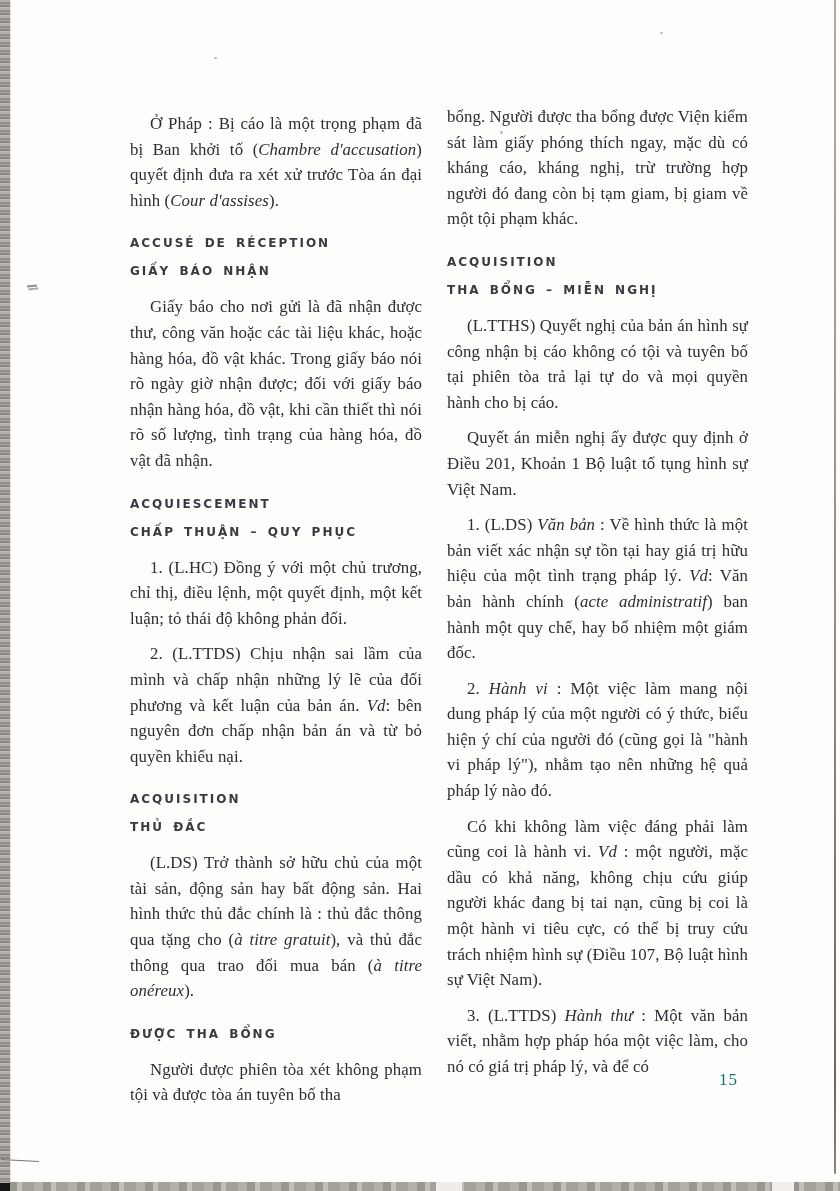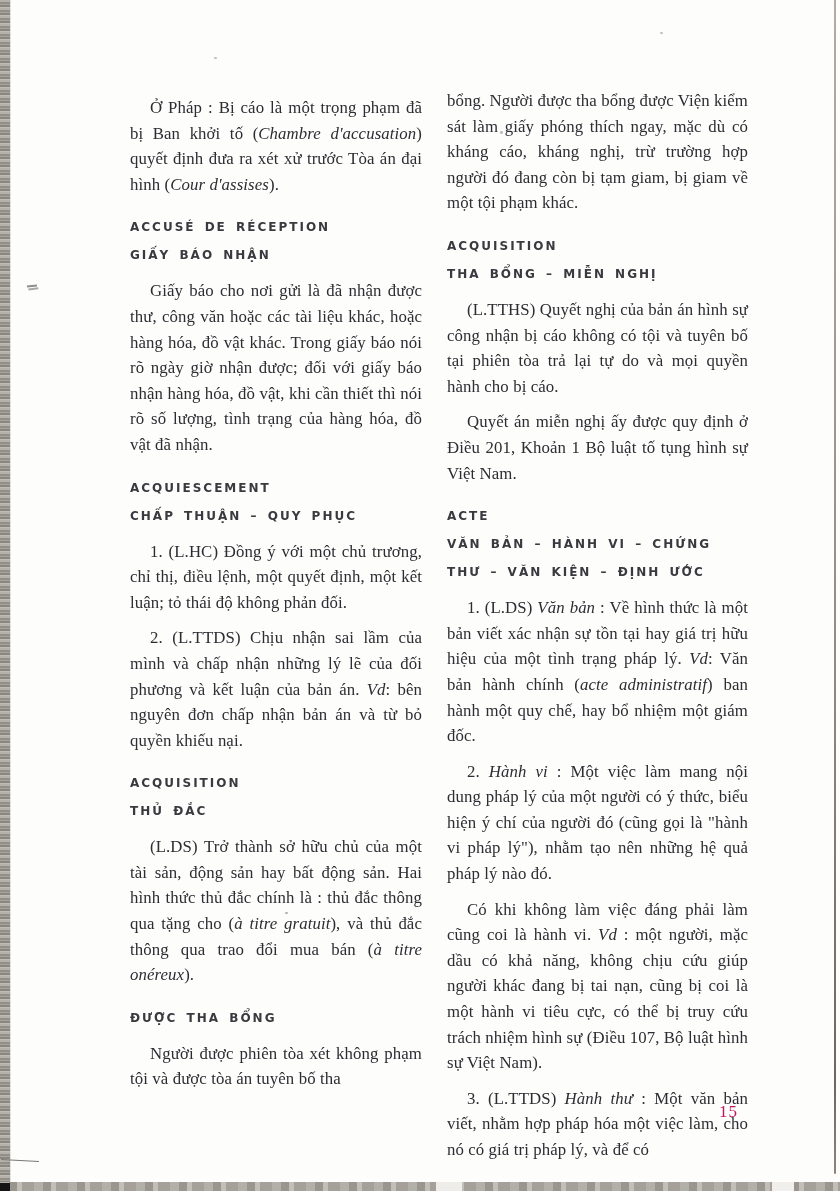--- a/index.html
+++ b/index.html
@@ -32,36 +32,36 @@
   .smudge{position:absolute;left:27px;top:285px;width:10px;height:2px;background:#8f8d8a;transform:rotate(-7deg);box-shadow:1px 3px 0 #aaa8a5;}
   .speck{position:absolute;width:3px;height:2px;background:#c2c0bd;border-radius:1px;}
   .speck.s1{left:214px;top:57px;}
   .speck.s2{left:500px;top:131px;height:3px;}
   .speck.s3{left:660px;top:32px;}
   .speck.s4{left:285px;top:912px;background:#b5b3b0;}
 
   
   .col{
     position:absolute;color:#2d2c32;font-size:16.8px;line-height:25.6px;
-    text-align:justify;letter-spacing:0.1px;
+    text-align:justify;letter-spacing:0.1px;margin-top:16px;
   }
   .col-left{left:130px;top:95px;width:292px;}
   .col-right{left:447px;top:88px;width:301px;}
   .para{margin:0 0 10px 0;text-indent:20px;}
   .para.no-indent{text-indent:0;}
   .it{font-style:italic;}
   .entry{
     margin:16px 0 9px 0;text-align:left;text-indent:0;
     font-family:"DejaVu Sans","Liberation Sans",sans-serif;
     font-weight:bold;color:#3a393f;font-size:12px;
     letter-spacing:2px;line-height:28px;word-spacing:3px;
   }
   .page-number{
-    position:absolute;left:719px;top:1102px;
-    font-family:"Liberation Serif",serif;font-size:17px;color:#be185d;
+    position:absolute;left:719px;top:1070px;
+    font-family:"Liberation Serif",serif;font-size:17px;color:#0f766e;
     letter-spacing:1px;
   }
 </style>
 </head>
 <body>
 
 <div class="page">
 
   <div class="edge-left"></div>
   <div class="edge-bottom"></div>
@@ -107,24 +107,20 @@
   <div class="col col-right">
     <p class="para no-indent"><span>bổng. Người được tha bổng được Viện kiểm sát làm giấy phóng thích ngay, mặc dù có kháng cáo, kháng nghị, trừ trường hợp người đó đang còn bị tạm giam, bị giam về một tội phạm khác.</span></p>
 
     <div class="entry">
       <div>ACQUISITION</div>
       <div>THA BỔNG – MIỄN NGHỊ</div>
     </div>
     <p class="para"><span>(L.TTHS) Quyết nghị của bản án hình sự công nhận bị cáo không có tội và tuyên bố tại phiên tòa trả lại tự do và mọi quyền hành cho bị cáo.</span></p>
     <p class="para"><span>Quyết án miễn nghị ấy được quy định ở Điều 201, Khoản 1 Bộ luật tố tụng hình sự Việt Nam.</span></p>
 
-    <div class="entry">
-      <div>ACTE</div>
-      <div>VĂN BẢN – HÀNH VI – CHỨNG THƯ – VĂN KIỆN – ĐỊNH ƯỚC</div>
-    </div>
     <p class="para"><span>1. (L.DS) </span><span class="it">Văn bản</span><span> : Về hình thức là một bản viết xác nhận sự tồn tại hay giá trị hữu hiệu của một tình trạng pháp lý. </span><span class="it">Vd</span><span>: Văn bản hành chính (</span><span class="it">acte administratif</span><span>) ban hành một quy chế, hay bổ nhiệm một giám đốc.</span></p>
     <p class="para"><span>2. </span><span class="it">Hành vi</span><span> : Một việc làm mang nội dung pháp lý của một người có ý thức, biểu hiện ý chí của người đó (cũng gọi là "hành vi pháp lý"), nhằm tạo nên những hệ quả pháp lý nào đó.</span></p>
     <p class="para"><span>Có khi không làm việc đáng phải làm cũng coi là hành vi. </span><span class="it">Vd</span><span> : một người, mặc dầu có khả năng, không chịu cứu giúp người khác đang bị tai nạn, cũng bị coi là một hành vi tiêu cực, có thể bị truy cứu trách nhiệm hình sự (Điều 107, Bộ luật hình sự Việt Nam).</span></p>
     <p class="para"><span>3. (L.TTDS) </span><span class="it">Hành thư</span><span> : Một văn bản viết, nhằm hợp pháp hóa một việc làm, cho nó có giá trị pháp lý, và để có</span></p>
   </div>
 
   <div class="page-number">15</div>
 
 </div>
 

